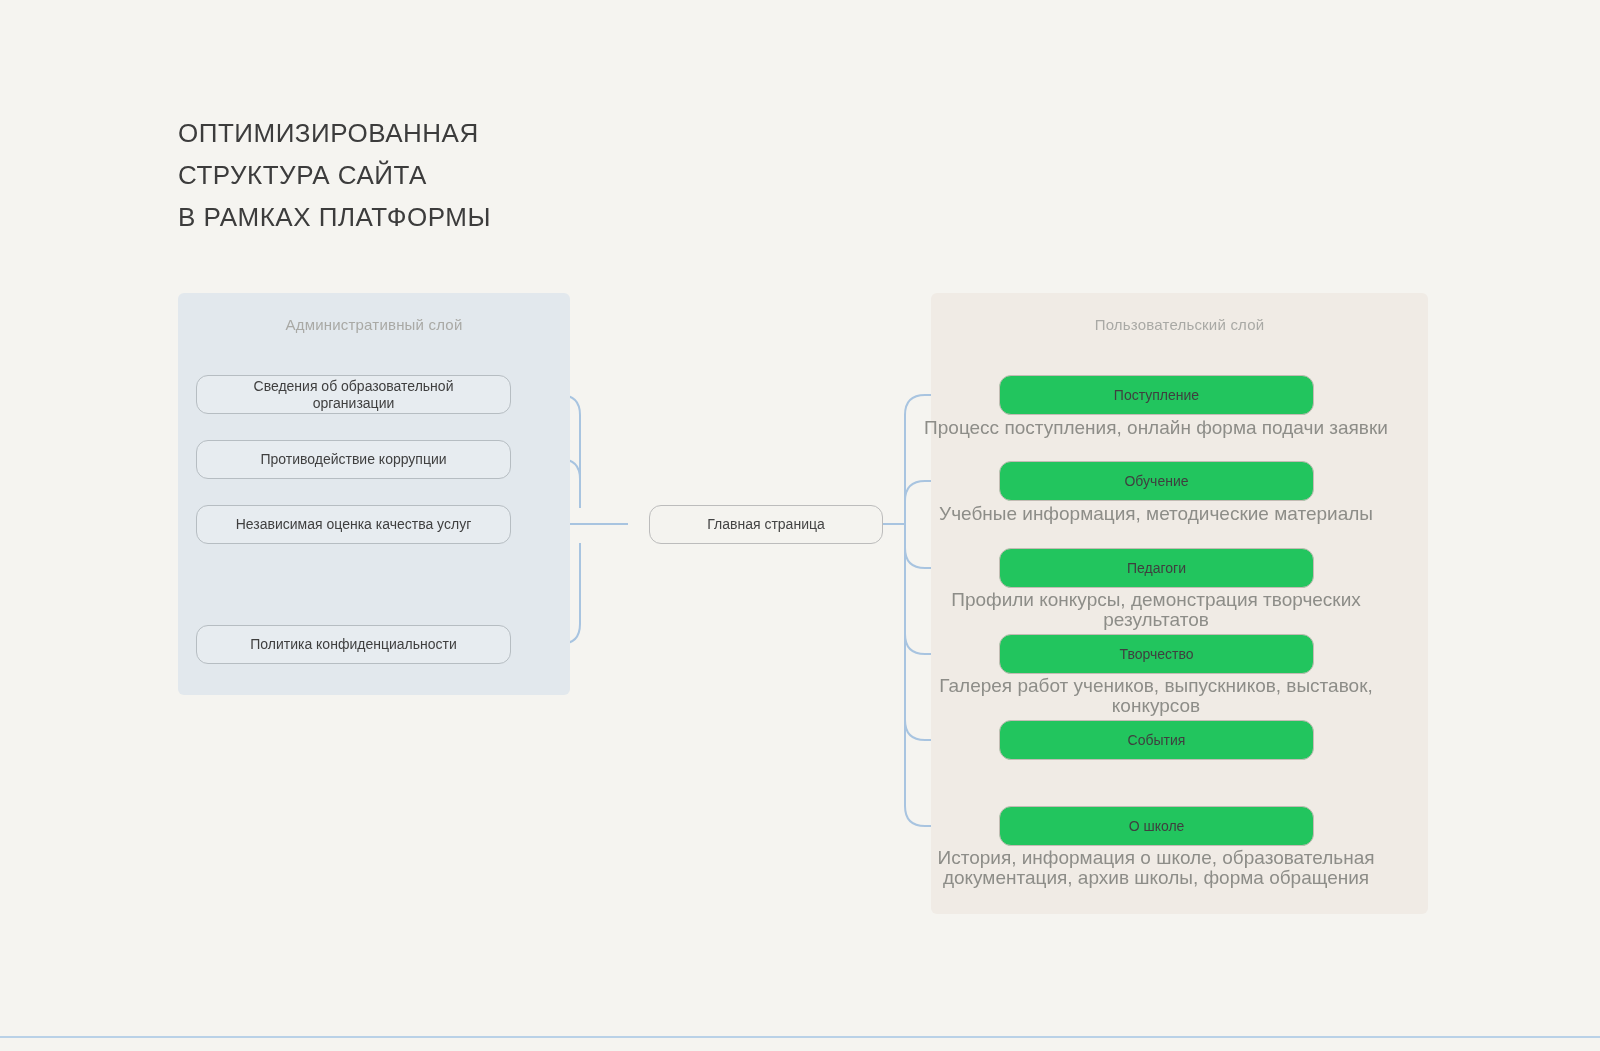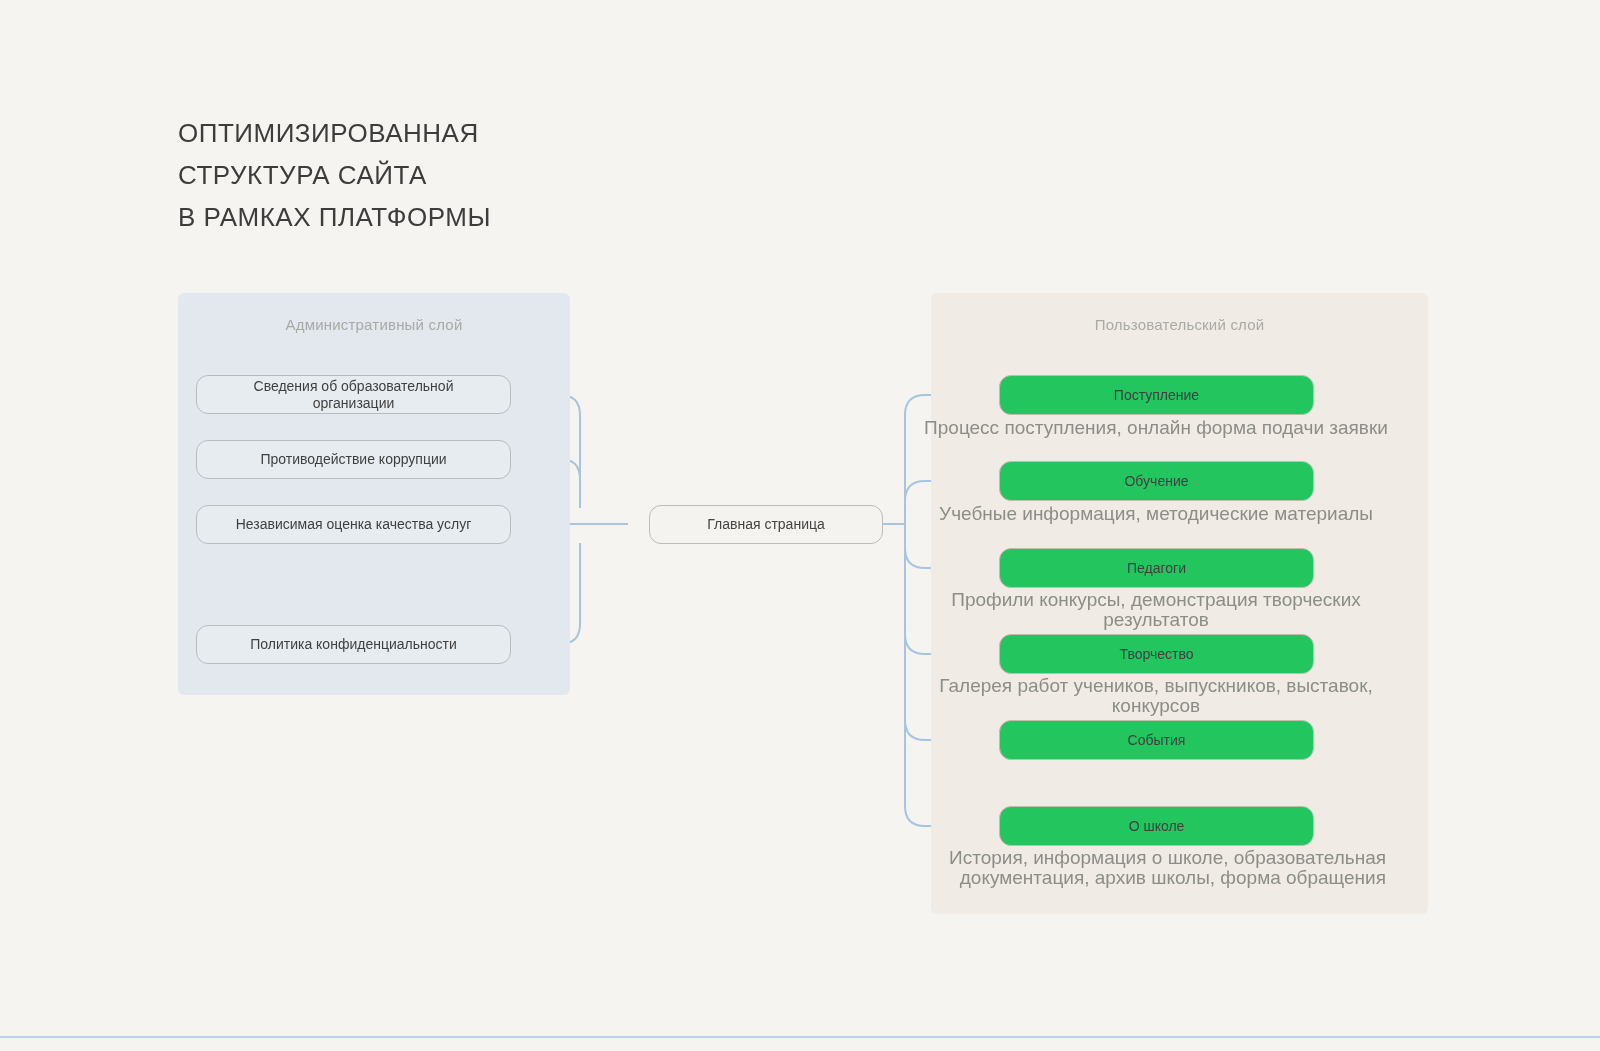--- a/index.html
+++ b/index.html
@@ -231,17 +231,17 @@
   </div>
   <div class="caption" style="top:676px">Галерея работ учеников, выпускников, выставок, конкурсов</div>
 
   <div class="node node-user" style="top:720px">
     <span>События</span>
   </div>
 
   <div class="node node-user" style="top:806px">
     <span>О школе</span>
   </div>
-  <div class="caption" style="top:848px; width:460px; left:926px;text-align:right;">История, информация о школе, образовательная документация, архив школы, форма обращения</div>
+  <div class="caption" style="top:848px; width:460px; left:926px;">История, информация о школе, образовательная документация, архив школы, форма обращения</div>
 
   <div id="bottom-rule"></div>
 
 </div>
 
 </body></html>

